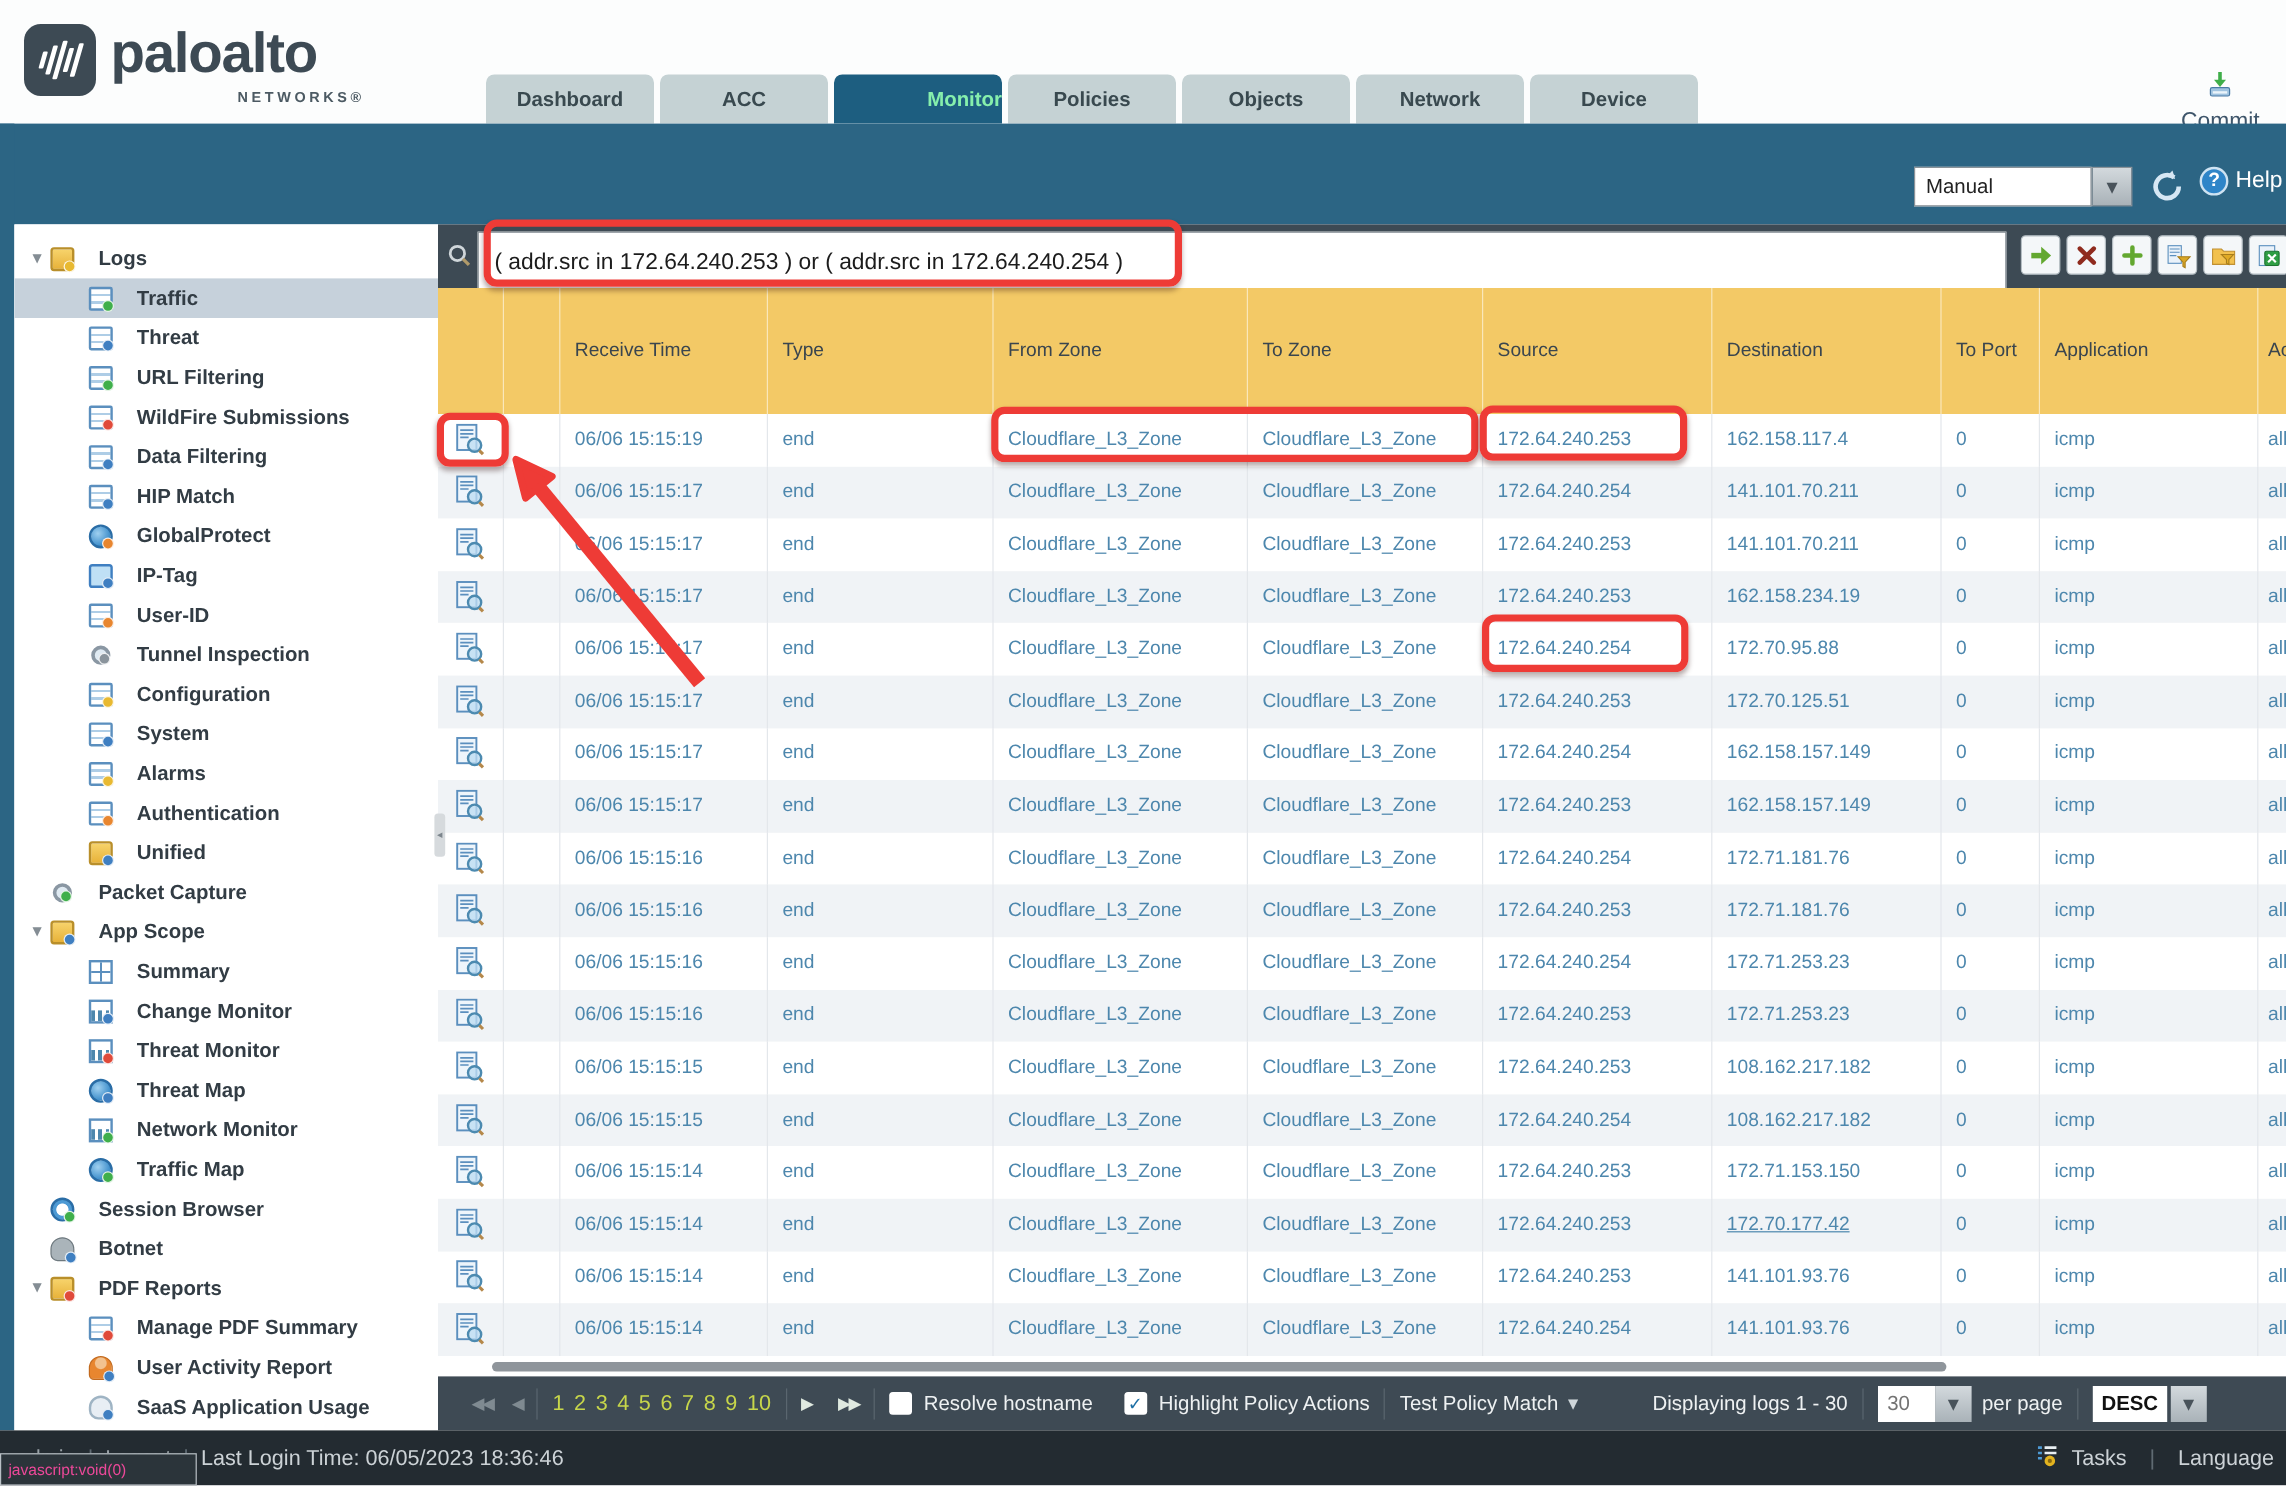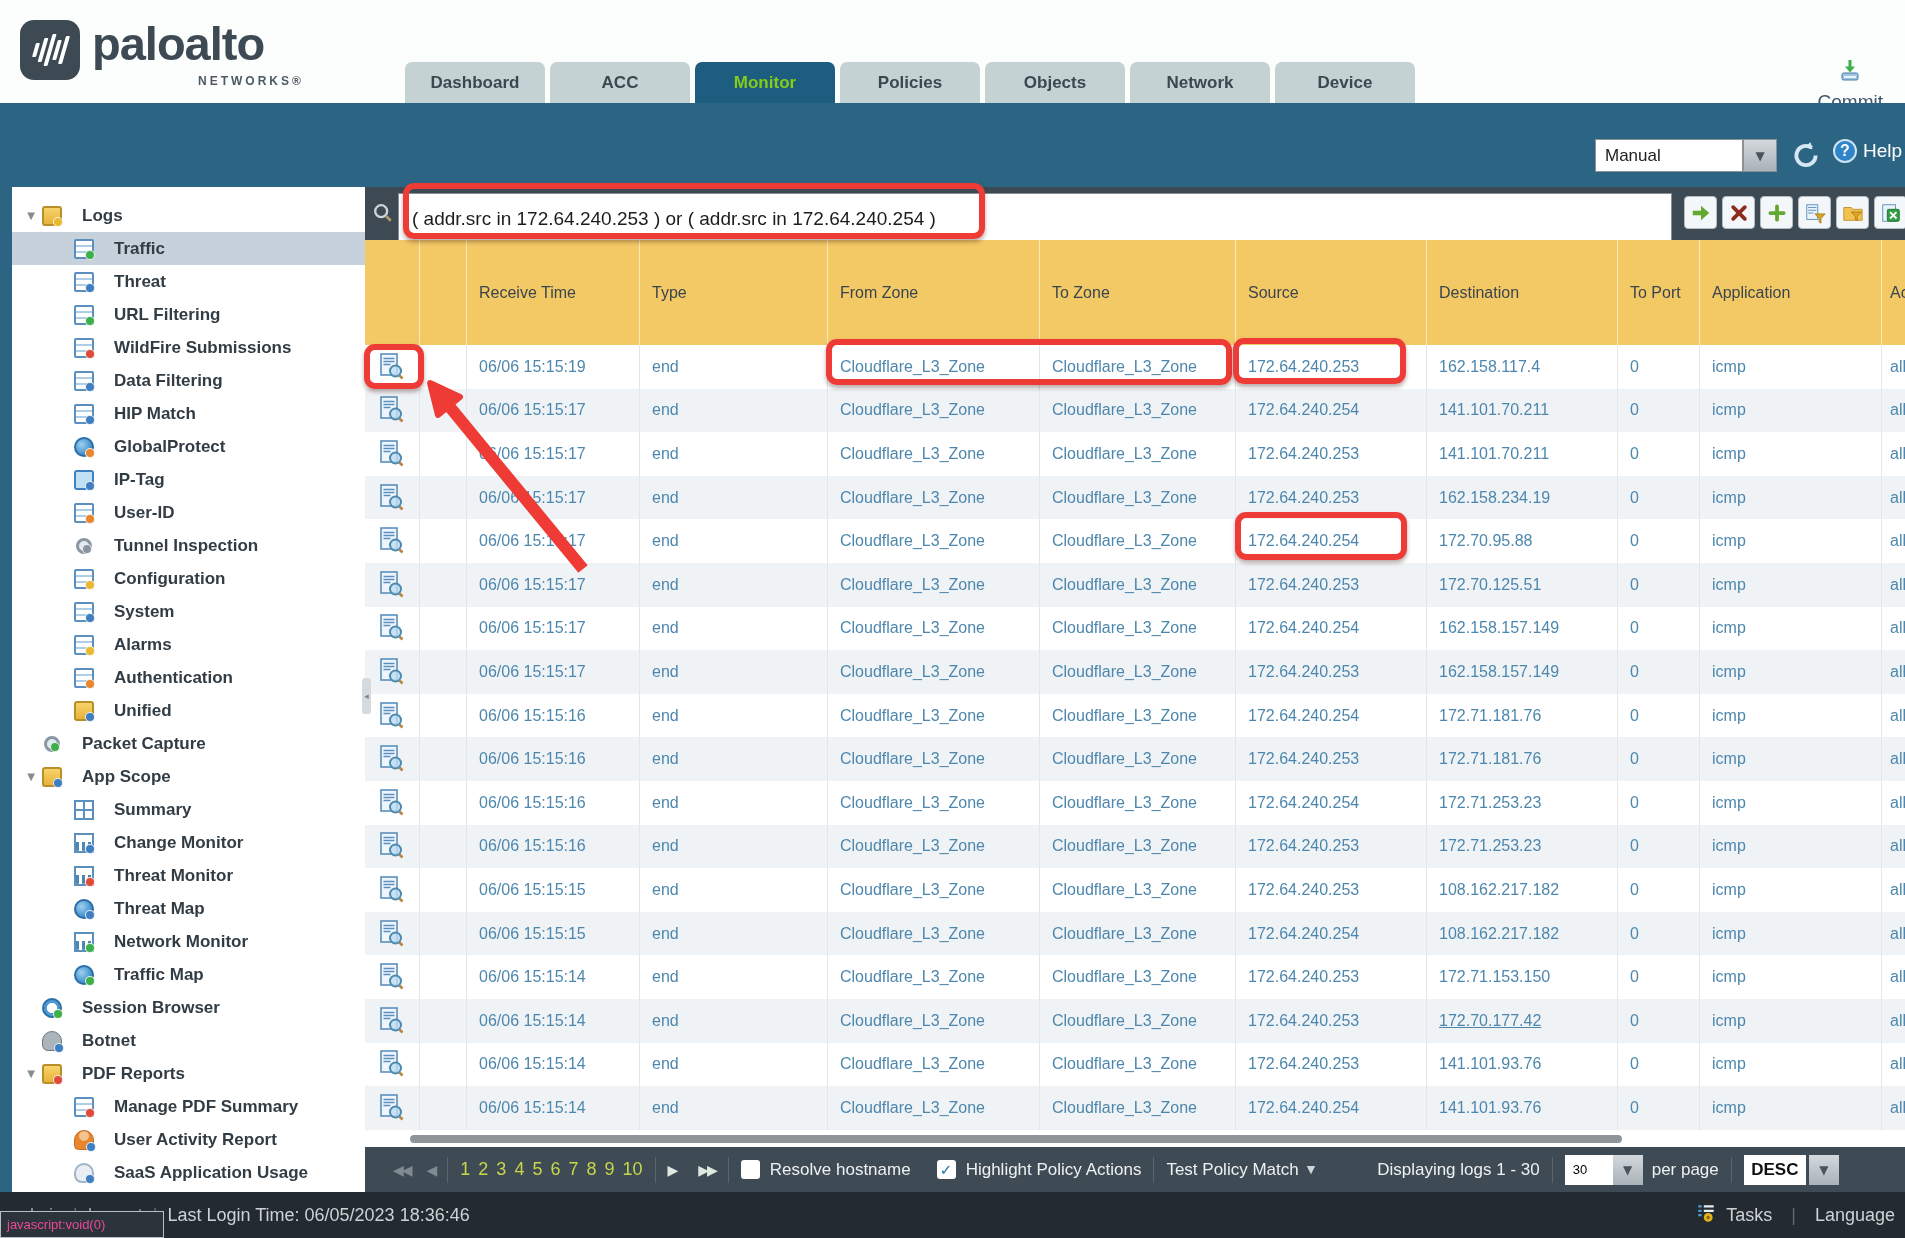--- a/index.html
+++ b/index.html
@@ -11,21 +11,21 @@
   .top{position:absolute;top:0;left:0;width:1905px;height:103px;background:#fcfdfd;}
   .logo-mark{position:absolute;left:20px;top:20px;width:60px;height:60px;background:#3d4a54;
              border-radius:14px;display:flex;align-items:center;justify-content:center;gap:3px;
              transform:none;}
   .logo-mark i{display:block;width:4px;background:#fff;transform:skewX(-16deg);border-radius:1px;}
   .logo-text{position:absolute;left:92px;top:16px;font-size:47px;font-weight:700;color:#3d4a54;letter-spacing:-1px;}
   .logo-sub{position:absolute;left:198px;top:74px;font-size:12px;letter-spacing:3px;color:#4c5a63;font-weight:700;}
   .tabs{position:absolute;left:405px;top:62px;display:flex;gap:5px;}
   .tab{width:140px;height:41px;line-height:41px;text-align:center;background:#c5d2d4;color:#39494f;
        font-size:17px;font-weight:700;border-radius:7px 7px 0 0;cursor:default;}
-  .tab.active{background:#1d5e80;color:#84cc16;}
+  .tab.active{background:#1d5e80;color:#86efac;text-align:right;}
   .hactions{position:absolute;right:22px;top:58px;height:42px;display:flex;align-items:center;gap:9px;
             color:#3f566b;font-size:19px;flex-direction:column;}
   .hactions svg{display:block;}
   .cfg-caret{font-size:12px;color:#3f566b;}
 
   
   .band{position:absolute;top:103px;left:0;width:1905px;height:84px;background:#2c6584;}
   .leftstrip{position:absolute;top:103px;left:0;width:12px;height:1089px;background:#2c6584;}
   .manual-wrap{position:absolute;left:1595px;top:139px;display:flex;height:33px;}
   .manual-box{width:148px;background:#fff;border:1px solid #8a9298;box-sizing:border-box;
@@ -80,21 +80,21 @@
   .pnav{color:#7f8a91;font-size:14px;letter-spacing:-2px;}
   .pnav.en{color:#dfe9e0;}
   .psep{width:1px;height:26px;background:#5a666f;margin:0 12px;flex:none;}
   .pages{display:flex;gap:8px;color:#c7d64a;font-size:18px;}
   .pnum{cursor:default;}
   .cb{width:19px;height:19px;background:#fff;border-radius:3px;display:inline-flex;align-items:center;
       justify-content:center;font-size:15px;color:#1d6fa5;font-weight:700;flex:none;}
   .plabel{margin-left:10px;}
   .tpm{display:flex;align-items:center;gap:8px;}
   .tpm .car{font-size:11px;color:#cfd6da;}
-  .box30{width:48px;height:30px;background:#fff;color:#000000;font-size:13px;display:flex;align-items:center;
+  .box30{width:48px;height:30px;background:#fff;color:#737373;font-size:17px;display:flex;align-items:center;
          padding-left:8px;box-sizing:border-box;}
   .boxdesc{width:62px;height:30px;background:#fff;color:#111;font-size:17px;font-weight:700;display:flex;
            align-items:center;justify-content:center;box-sizing:border-box;}
   .selarrow2{width:30px;height:30px;background:linear-gradient(#d3d9dd,#a9b2b8);display:flex;align-items:center;
              justify-content:center;color:#49535b;font-size:12px;flex:none;}
 
   
   .status{position:absolute;bottom:0;left:0;width:1905px;height:46px;background:#232b31;display:flex;
           align-items:center;font-size:18px;color:#ccd2d6;box-sizing:border-box;padding:0 10px 0 14px;}
   .dim{color:#98a1a7;}

